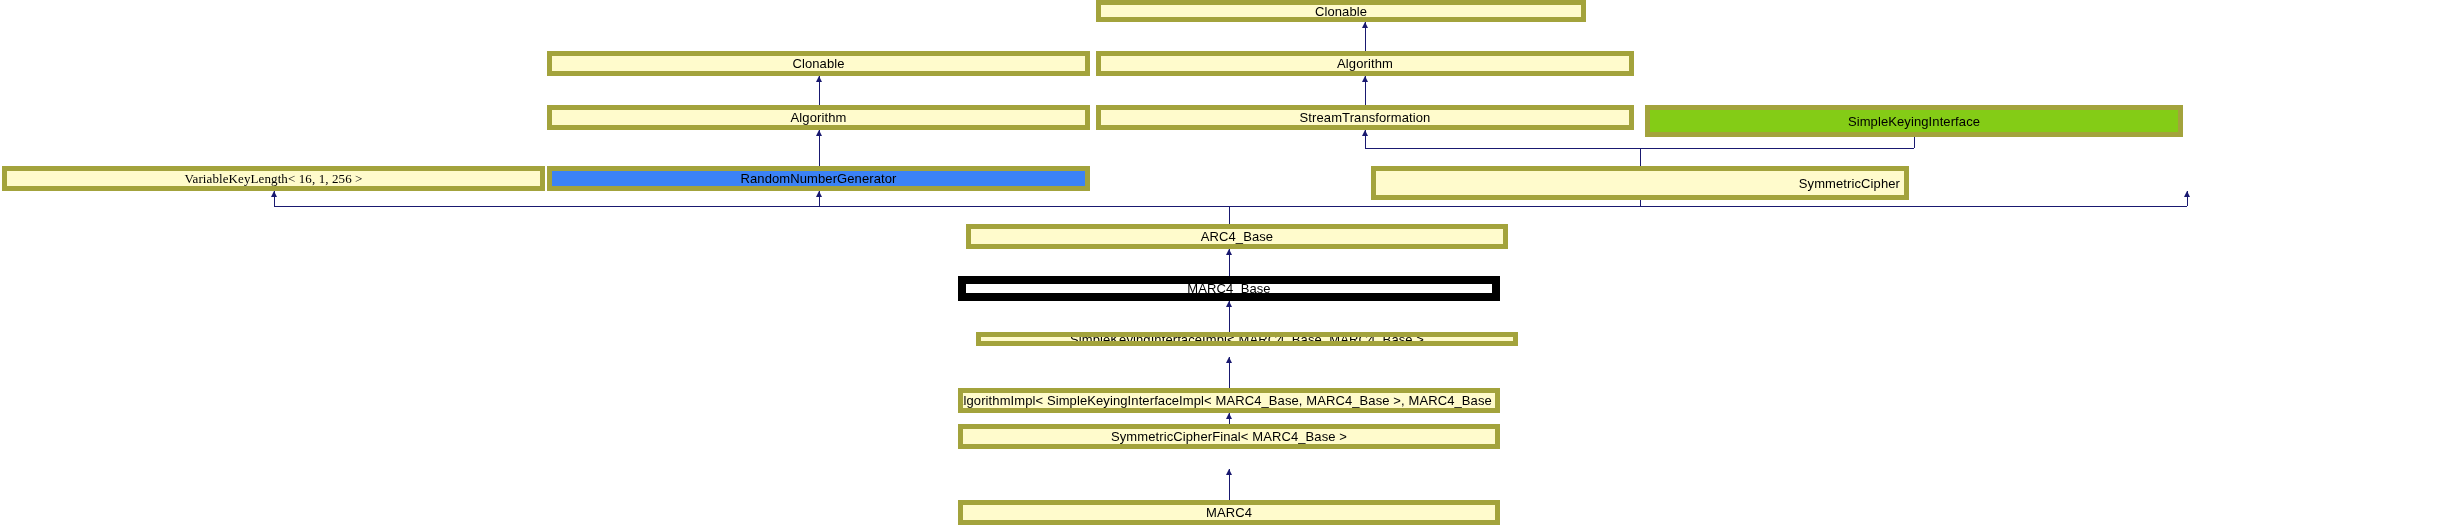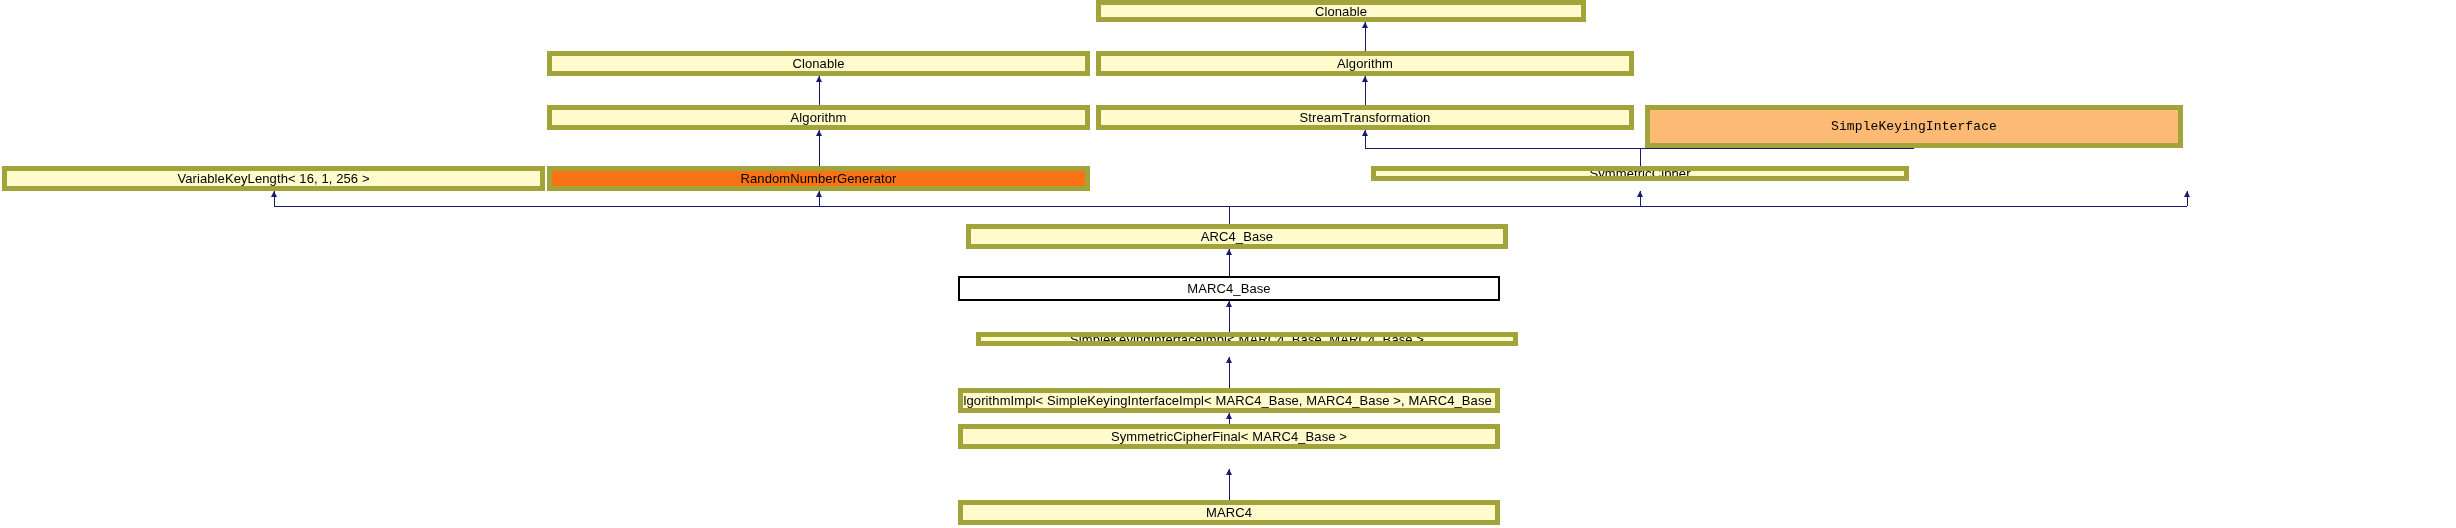--- a/index.html
+++ b/index.html
@@ -29,21 +29,21 @@
     display: flex;
     align-items: center;
     justify-content: center;
     text-align: center;
     white-space: nowrap;
     overflow: hidden;
     letter-spacing: 0.1px;
   }
   .node.current {
     background: #ffffff;
-    border: 2px solid #8b5cf6;
+    border: 8px solid #8b5cf6;
   }
   .node .node-label {
     display: block;
     padding: 0 4px;
   }
   .edge {
     position: absolute;
     background: #191970;
   }
   .edge.v { width: 1px; }
@@ -103,30 +103,30 @@
     </div>
     <div class="node" style="left: 1096px; top: 51px; width: 538px; height: 25px; background: rgb(255, 251, 204); border-color: rgb(163, 163, 60);">
       <span class="node-label">Algorithm</span>
     </div>
     <div class="node" style="left: 547px; top: 105px; width: 543px; height: 25px; background: rgb(255, 251, 204); border-color: rgb(163, 163, 60);">
       <span class="node-label">Algorithm</span>
     </div>
     <div class="node" style="left: 1096px; top: 105px; width: 538px; height: 25px; background: rgb(255, 251, 204); border-color: rgb(163, 163, 60);">
       <span class="node-label">StreamTransformation</span>
     </div>
-    <div class="node" style="left: 1645px; top: 105px; width: 538px; height: 43px; background: #fdba74; border-color: rgb(163, 163, 60); font-family: Liberation Mono, monospace;">
+    <div class="node" style="left: 1645px; top: 105px; width: 538px; height: 32px; background: #84cc16; border-color: rgb(163, 163, 60);">
       <span class="node-label">SimpleKeyingInterface</span>
     </div>
-    <div class="node" style="left: 2px; top: 166px; width: 543px; height: 25px; background: rgb(255, 251, 204); border-color: rgb(163, 163, 60);">
+    <div class="node" style="left: 2px; top: 166px; width: 543px; height: 25px; background: rgb(255, 251, 204); border-color: rgb(163, 163, 60); font-family: Liberation Serif, serif;">
       <span class="node-label">VariableKeyLength&lt; 16, 1, 256 &gt;</span>
     </div>
-    <div class="node" style="left: 547px; top: 166px; width: 543px; height: 25px; background: #f97316; border-color: rgb(163, 163, 60);">
+    <div class="node" style="left: 547px; top: 166px; width: 543px; height: 25px; background: #3b82f6; border-color: rgb(163, 163, 60);">
       <span class="node-label">RandomNumberGenerator</span>
     </div>
-    <div class="node" style="left: 1371px; top: 166px; width: 538px; height: 15px; background: rgb(255, 251, 204); border-color: rgb(163, 163, 60);">
+    <div class="node" style="left: 1371px; top: 166px; width: 538px; height: 34px; background: rgb(255, 251, 204); border-color: rgb(163, 163, 60); justify-content: flex-end;">
       <span class="node-label">SymmetricCipher</span>
     </div>
     <div class="node" style="left: 958px; top: 224px; width: 542px; height: 25px; background: rgb(255, 251, 204); border-color: rgb(163, 163, 60); margin-left: 8px;">
       <span class="node-label">ARC4_Base</span>
     </div>
     <div class="node current" style="left: 958px; top: 276px; width: 542px; height: 25px; background: rgb(255, 255, 255); border-color: rgb(0, 0, 0);">
       <span class="node-label">MARC4_Base</span>
     </div>
     <div class="node" style="left: 958px; top: 332px; width: 542px; height: 14px; background: rgb(255, 251, 204); border-color: rgb(163, 163, 60); margin-left: 18px;">
       <span class="node-label">SimpleKeyingInterfaceImpl&lt; MARC4_Base, MARC4_Base &gt;</span>

